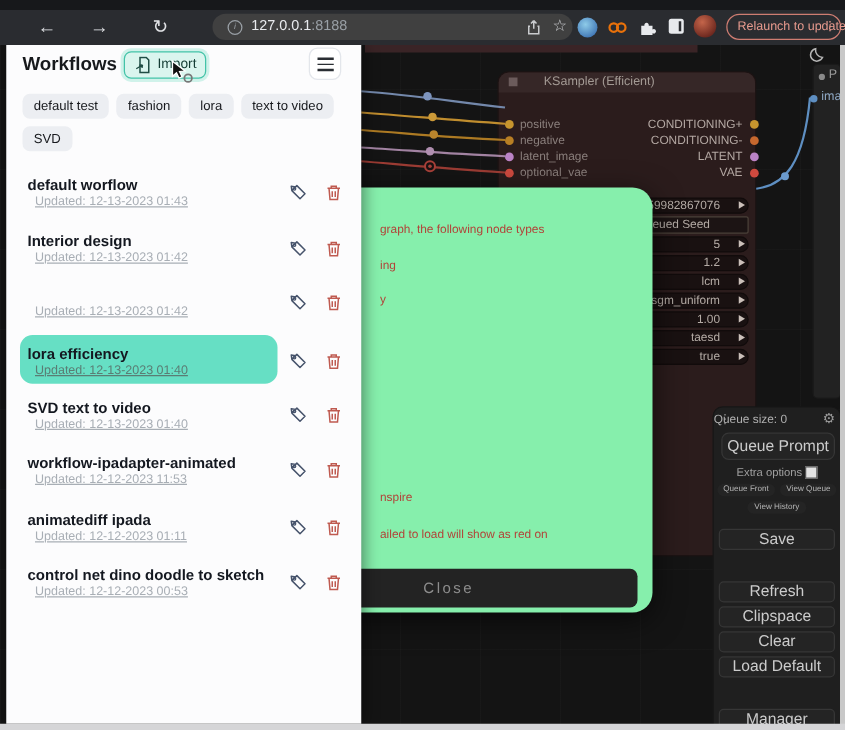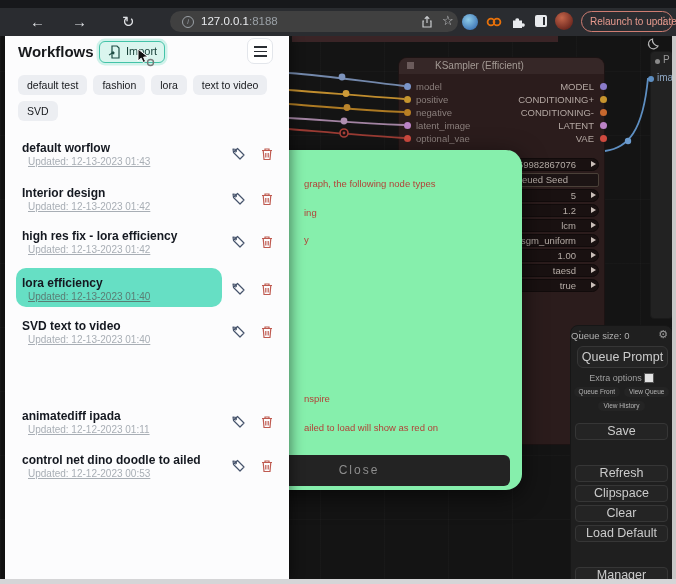--- a/index.html
+++ b/index.html
@@ -112,26 +112,20 @@
 <div id="screen">
 
   <div id="canvas" class="abs"></div>
   <div id="red-band" class="abs"></div>
 
   <div id="knode" class="abs">
     <div id="knode-header">
       <span class="sq"></span>
       <span class="ttl">KSampler (Efficient)</span>
     </div>
-    <div class="nrow" style="top:22px">
-      <span class="dot din" style="background:#7b95c9"></span>
-      <span class="nin">model</span>
-      <span class="nout">MODEL</span>
-      <span class="dot dout" style="background:#8b7bc9"></span>
-    </div>
     <div class="nrow" style="top:35px">
       <span class="dot din" style="background:#c7952e"></span>
       <span class="nin">positive</span>
       <span class="nout">CONDITIONING+</span>
       <span class="dot dout" style="background:#c7952e"></span>
     </div>
     <div class="nrow" style="top:48px">
       <span class="dot din" style="background:#b97f24"></span>
       <span class="nin">negative</span>
       <span class="nout">CONDITIONING-</span>
@@ -267,21 +261,20 @@
       <div class="wf-sub">Updated: 12-13-2023 01:42</div>
       <svg class="ic ic-tag" viewBox="0 0 16 16">
           <path d="M2.5,6.5 L6.5,2.5 L13,9 L9,13 Z M2.5,6.5 L2,3 L5.5,3.5" fill="none" stroke="#46536b" stroke-width="1.2" stroke-linejoin="round"></path>
           <circle cx="4.6" cy="5" r="1" fill="none" stroke="#46536b"></circle>
         </svg>
       <svg class="ic ic-trash" viewBox="0 0 16 16">
           <path d="M3,4.5 H13 M6,4.5 V3 H10 V4.5 M4.2,4.5 L5,13.5 H11 L11.8,4.5 M6.8,7 V11.5 M9.2,7 V11.5" fill="none" stroke="#bf5a50" stroke-width="1.2"></path>
         </svg>
     </div>
     <div class="wf-item" style="top:189px">
-      <div class="wf-title">high res fix - lora efficiency</div>
       <div class="wf-sub">Updated: 12-13-2023 01:42</div>
       <svg class="ic ic-tag" viewBox="0 0 16 16">
           <path d="M2.5,6.5 L6.5,2.5 L13,9 L9,13 Z M2.5,6.5 L2,3 L5.5,3.5" fill="none" stroke="#46536b" stroke-width="1.2" stroke-linejoin="round"></path>
           <circle cx="4.6" cy="5" r="1" fill="none" stroke="#46536b"></circle>
         </svg>
       <svg class="ic ic-trash" viewBox="0 0 16 16">
           <path d="M3,4.5 H13 M6,4.5 V3 H10 V4.5 M4.2,4.5 L5,13.5 H11 L11.8,4.5 M6.8,7 V11.5 M9.2,7 V11.5" fill="none" stroke="#bf5a50" stroke-width="1.2"></path>
         </svg>
     </div>
     <div class="wf-item selected" style="top:236px">
@@ -299,33 +292,44 @@
       <div class="wf-title">SVD text to video</div>
       <div class="wf-sub">Updated: 12-13-2023 01:40</div>
       <svg class="ic ic-tag" viewBox="0 0 16 16">
           <path d="M2.5,6.5 L6.5,2.5 L13,9 L9,13 Z M2.5,6.5 L2,3 L5.5,3.5" fill="none" stroke="#46536b" stroke-width="1.2" stroke-linejoin="round"></path>
           <circle cx="4.6" cy="5" r="1" fill="none" stroke="#46536b"></circle>
         </svg>
       <svg class="ic ic-trash" viewBox="0 0 16 16">
           <path d="M3,4.5 H13 M6,4.5 V3 H10 V4.5 M4.2,4.5 L5,13.5 H11 L11.8,4.5 M6.8,7 V11.5 M9.2,7 V11.5" fill="none" stroke="#bf5a50" stroke-width="1.2"></path>
         </svg>
     </div>
+    <div class="wf-item" style="top:323px">
+      <div class="wf-title">workflow-ipadapter-animated</div>
+      <div class="wf-sub">Updated: 12-12-2023 11:53</div>
+      <svg class="ic ic-tag" viewBox="0 0 16 16">
+          <path d="M2.5,6.5 L6.5,2.5 L13,9 L9,13 Z M2.5,6.5 L2,3 L5.5,3.5" fill="none" stroke="#46536b" stroke-width="1.2" stroke-linejoin="round"></path>
+          <circle cx="4.6" cy="5" r="1" fill="none" stroke="#46536b"></circle>
+        </svg>
+      <svg class="ic ic-trash" viewBox="0 0 16 16">
+          <path d="M3,4.5 H13 M6,4.5 V3 H10 V4.5 M4.2,4.5 L5,13.5 H11 L11.8,4.5 M6.8,7 V11.5 M9.2,7 V11.5" fill="none" stroke="#bf5a50" stroke-width="1.2"></path>
+        </svg>
+    </div>
     <div class="wf-item" style="top:369px">
       <div class="wf-title">animatediff ipada</div>
       <div class="wf-sub">Updated: 12-12-2023 01:11</div>
       <svg class="ic ic-tag" viewBox="0 0 16 16">
           <path d="M2.5,6.5 L6.5,2.5 L13,9 L9,13 Z M2.5,6.5 L2,3 L5.5,3.5" fill="none" stroke="#46536b" stroke-width="1.2" stroke-linejoin="round"></path>
           <circle cx="4.6" cy="5" r="1" fill="none" stroke="#46536b"></circle>
         </svg>
       <svg class="ic ic-trash" viewBox="0 0 16 16">
           <path d="M3,4.5 H13 M6,4.5 V3 H10 V4.5 M4.2,4.5 L5,13.5 H11 L11.8,4.5 M6.8,7 V11.5 M9.2,7 V11.5" fill="none" stroke="#bf5a50" stroke-width="1.2"></path>
         </svg>
     </div>
     <div class="wf-item" style="top:413px">
-      <div class="wf-title">control net dino doodle to ailed</div>
+      <div class="wf-title">control net dino doodle to sketch</div>
       <div class="wf-sub">Updated: 12-12-2023 00:53</div>
       <svg class="ic ic-tag" viewBox="0 0 16 16">
           <path d="M2.5,6.5 L6.5,2.5 L13,9 L9,13 Z M2.5,6.5 L2,3 L5.5,3.5" fill="none" stroke="#46536b" stroke-width="1.2" stroke-linejoin="round"></path>
           <circle cx="4.6" cy="5" r="1" fill="none" stroke="#46536b"></circle>
         </svg>
       <svg class="ic ic-trash" viewBox="0 0 16 16">
           <path d="M3,4.5 H13 M6,4.5 V3 H10 V4.5 M4.2,4.5 L5,13.5 H11 L11.8,4.5 M6.8,7 V11.5 M9.2,7 V11.5" fill="none" stroke="#bf5a50" stroke-width="1.2"></path>
         </svg>
     </div>
   </div>

